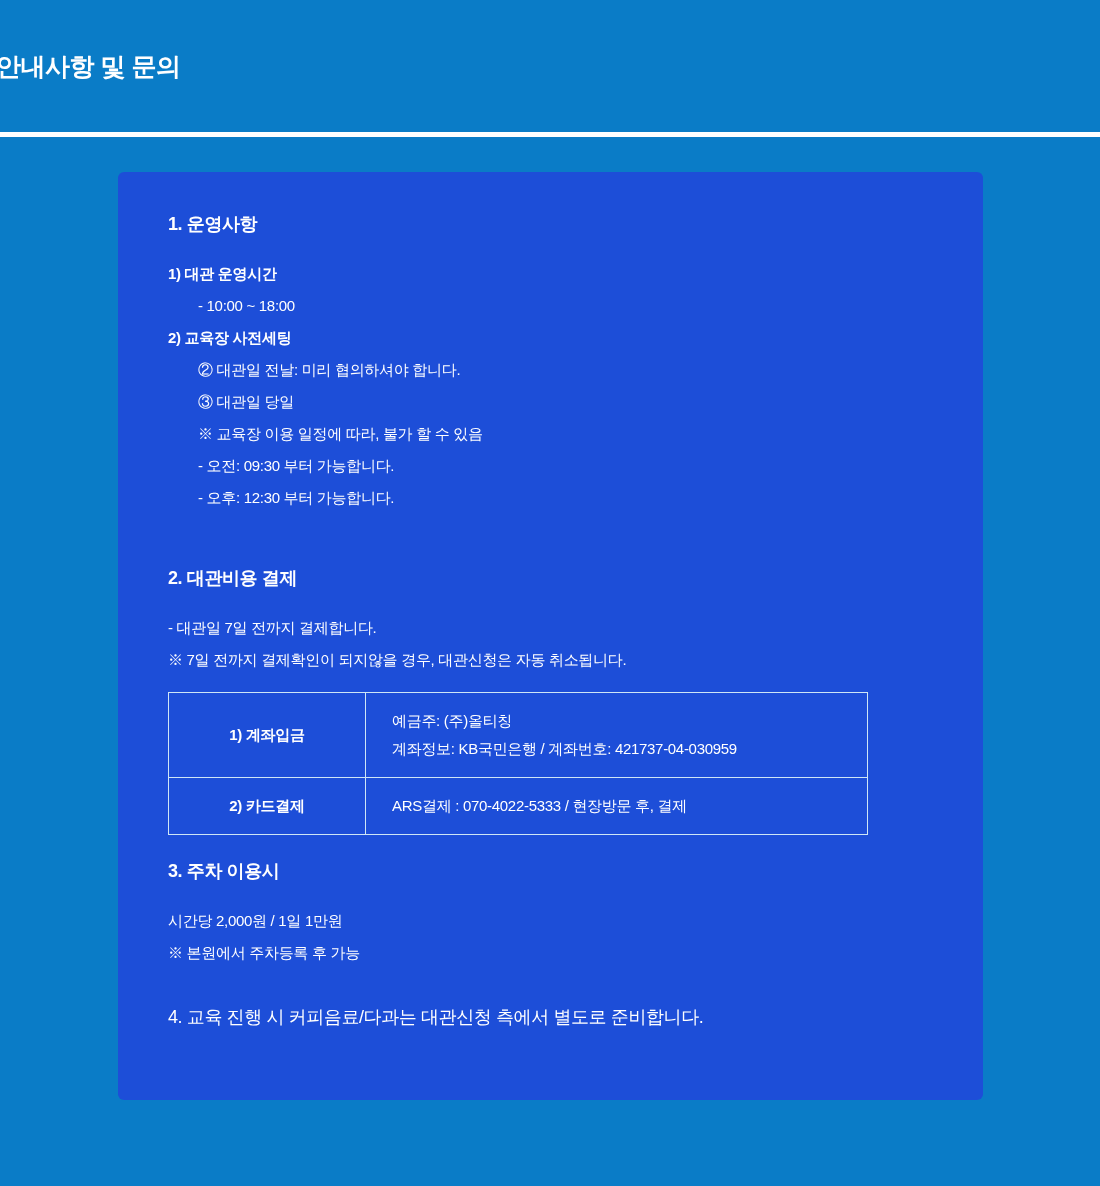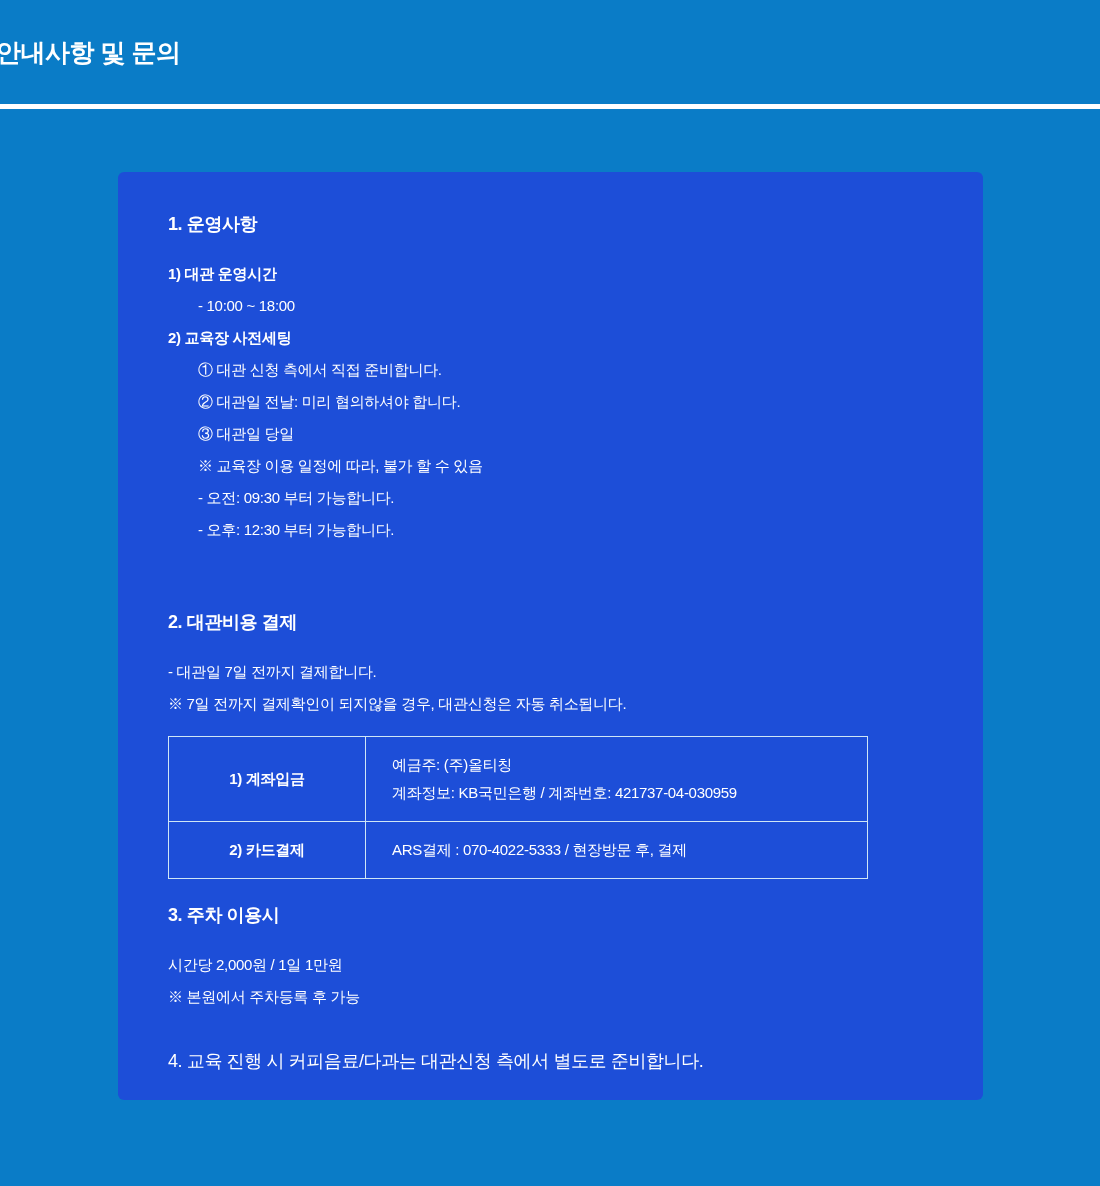--- a/index.html
+++ b/index.html
@@ -11,21 +11,21 @@
     height: 1186px;
     background: #0a7cc7;
     font-family: "Liberation Sans", sans-serif;
     color: #ffffff;
     overflow: hidden;
     position: relative;
   }
 
   
   .page-header {
-    height: 104px;
+    height: 132px;
     box-sizing: border-box;
     padding: 0 0 0 0;
     display: flex;
     align-items: center;
     background: #0a7cc7;
   }
   .page-title {
     font-size: 25px;
     font-weight: bold;
     letter-spacing: -0.5px;
@@ -51,21 +51,21 @@
     box-sizing: border-box;
     padding: 40px 50px;
   }
 
   .section-heading {
     font-size: 18px;
     font-weight: bold;
     letter-spacing: -0.4px;
     margin: 0 0 22px 0;
   }
-  .section-heading.sec2 { margin-top: 16px; }
+  .section-heading.sec2 { margin-top: 4px; }
 
   .line {
     font-size: 15px;
     letter-spacing: -0.3px;
     line-height: 32px;
     white-space: nowrap;
   }
   .line.bold { font-weight: bold; }
   .indent-1 { padding-left: 0px; }
   .indent-2 { padding-left: 30px; }
@@ -109,21 +109,20 @@
 </div>
 <div class="header-rule"></div>
 
 <div class="content-card">
 
   <div>
     <div class="section-heading">1. 운영사항</div>
     <div class="line bold indent-1">1) 대관 운영시간</div>
     <div class="line indent-2">- 10:00 ~ 18:00</div>
     <div class="line bold indent-1">2) 교육장 사전세팅</div>
-    <div class="line indent-2">① 대관 신청 측에서 직접 준비합니다.</div>
     <div class="line indent-2">② 대관일 전날: 미리 협의하셔야 합니다.</div>
     <div class="line indent-2">③ 대관일 당일</div>
     <div class="line indent-2">※ 교육장 이용 일정에 따라, 불가 할 수 있음</div>
     <div class="line indent-2">- 오전: 09:30 부터 가능합니다.</div>
     <div class="line indent-2">- 오후: 12:30 부터 가능합니다.</div>
   </div>
 
   <div class="block-gap-lg"></div>
 
   <div>

